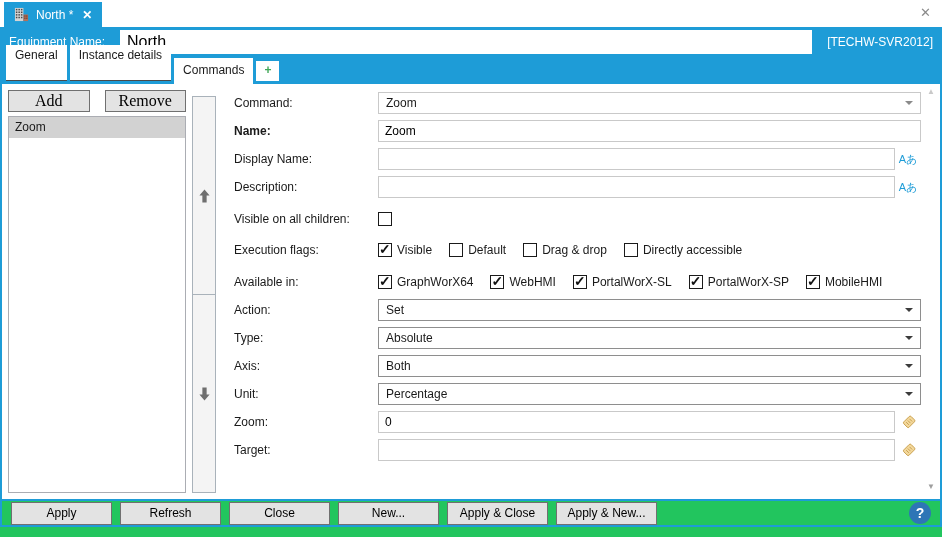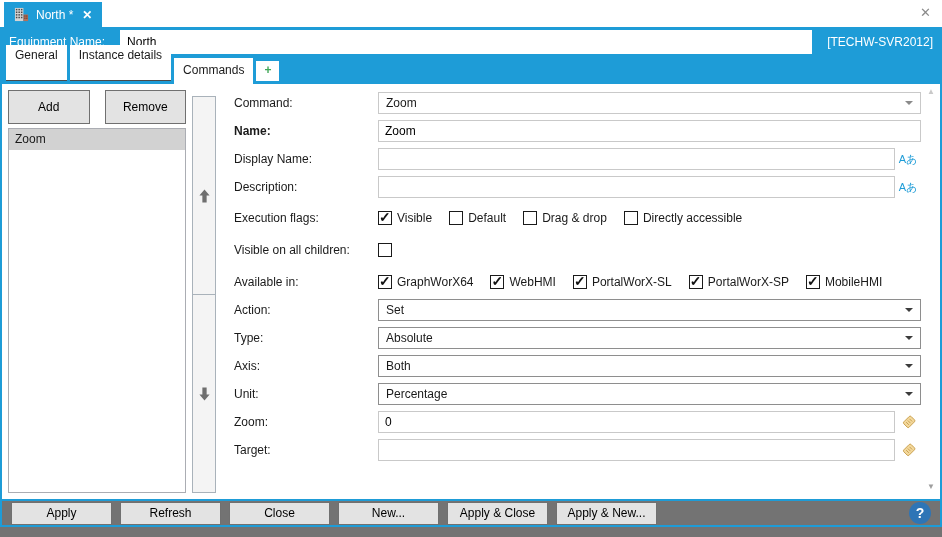--- a/index.html
+++ b/index.html
@@ -2,45 +2,45 @@
 <html><head>
 <meta charset="utf-8">
 <style>
   :root{
     --blue:#1E9CD7;
     --btn-bg:#E3E3E3;
     --btn-border:#707070;
   }
   *{box-sizing:border-box}
   body{margin:0;background:#fff;font-family:"Liberation Sans",sans-serif;font-size:12px;color:#1a1a1a}
-  .window{width:942px;height:537px;background:#737373;position:relative;overflow:hidden}
+  .window{width:942px;height:537px;background:#22c55e;position:relative;overflow:hidden}
 
   
   .doc-tab-row{height:27px;display:flex;align-items:flex-end;position:relative;background:#fff}
   .doc-tab{margin-left:4px;height:25px;background:var(--blue);color:#fff;display:flex;align-items:center;gap:7px;padding:0 10px;cursor:default}
   .doc-tab .tab-close{font-size:12px;font-weight:bold;cursor:pointer;margin-left:2px}
   .pane-close{position:absolute;right:11px;top:5px;color:#8a8a8a;font-size:13px;cursor:pointer}
 
   
   .equip-bar{height:29px;background:var(--blue);display:flex;align-items:center;padding:0 9px 0 9px;gap:15px}
   .equip-label{color:#fff;white-space:nowrap}
-  .equip-input{flex:1;height:24px;border:1px solid #fff;padding:0 6px;font-size:12px;font-family:"Liberation Sans",sans-serif}
+  .equip-input{flex:1;height:24px;border:1px solid #fff;padding:0 6px;font-size:16px;font-family:"Liberation Sans",sans-serif}
   .server-badge{color:#fff;white-space:nowrap}
 
   
   .subtabs{height:28px;background:var(--blue);display:flex;align-items:flex-end;padding-left:6px;gap:3px}
   .subtab{background:#fff;height:36px;line-height:20px;padding:0 9px;margin-bottom:3px;border-bottom:1px solid #4a4a4a;cursor:pointer;white-space:nowrap}
   .subtab.active{height:26px;line-height:25px;margin-bottom:0;border-bottom:none}
   .subtab.plus{height:20px;line-height:19px;padding:0 8px;border-bottom:none;color:#3FA757;font-weight:bold}
 
   
   .content{height:415px;display:flex;background:#fff;border-left:2px solid var(--blue);border-right:2px solid var(--blue)}
   .left-panel{width:184px;padding:6px 0 6px 6px;display:flex;flex-direction:column;flex-shrink:0}
   .lp-buttons{display:flex;gap:15px;margin-bottom:4px}
-  .lp-buttons button{flex:1;height:34px;background:var(--btn-bg);border:1px solid var(--btn-border);font-size:12px;font-family:Liberation Sans, sans-serif;cursor:pointer}
+  .lp-buttons button{flex:1;height:22px;background:var(--btn-bg);border:1px solid var(--btn-border);font-size:16px;font-family:Liberation Serif, serif;cursor:pointer}
   .command-list{flex:1;border:1px solid #ABADB3;background:#fff}
   .list-item{height:21px;line-height:21px;padding:0 6px;cursor:pointer}
   .list-item.selected{background:#D2D2D2}
 
   .move-strip{width:24px;margin:12px 4px 6px 6px;display:flex;flex-direction:column;flex-shrink:0}
   .move-btn{flex:1;background:#F4F4F4;border:1px solid #A9B2BA;display:flex;align-items:center;justify-content:center;padding:0;cursor:pointer}
   .move-btn + .move-btn{border-top:none}
 
   
   .form-area{flex:1;padding:8px 2px 0 14px;display:flex;flex-direction:column;min-width:0}
@@ -185,47 +185,47 @@
 
       <div class="row">
         <span class="lbl">Description:</span>
         <div class="field">
           <input class="ti" value="" style="">
           <span class="side-icon loc-icon">Aあ</span>
         </div>
       </div>
 
 
+      <div class="row" style="margin-top:4px">
+        <span class="lbl">Visible on all children:</span>
+        <div class="field">
+          <label class="cb-wrap">
+            <span class="cb"></span>
+          </label>
+        </div>
+      </div>
+
       <div class="row" style="margin-top:3px">
         <span class="lbl">Execution flags:</span>
         <div class="field cb-group">
           <label class="cb-wrap">
             <span class="cb checked"></span>
             <span>Visible</span>
           </label>
           <label class="cb-wrap">
             <span class="cb"></span>
             <span>Default</span>
           </label>
           <label class="cb-wrap">
             <span class="cb"></span>
             <span>Drag &amp; drop</span>
           </label>
           <label class="cb-wrap">
             <span class="cb"></span>
             <span>Directly accessible</span>
-          </label>
-        </div>
-      </div>
-
-      <div class="row" style="margin-top:4px">
-        <span class="lbl">Visible on all children:</span>
-        <div class="field">
-          <label class="cb-wrap">
-            <span class="cb"></span>
           </label>
         </div>
       </div>
 
       <div class="row" style="margin-top:4px">
         <span class="lbl">Available in:</span>
         <div class="field cb-group">
           <label class="cb-wrap">
             <span class="cb checked"></span>
             <span>GraphWorX64</span>

